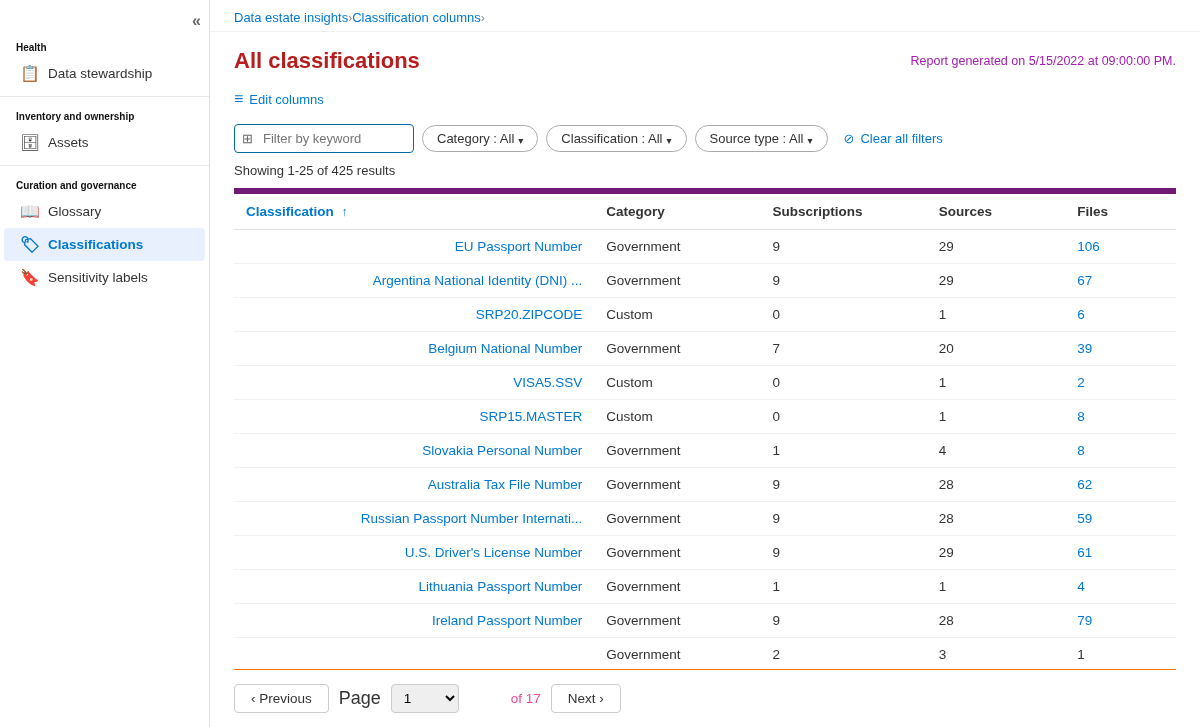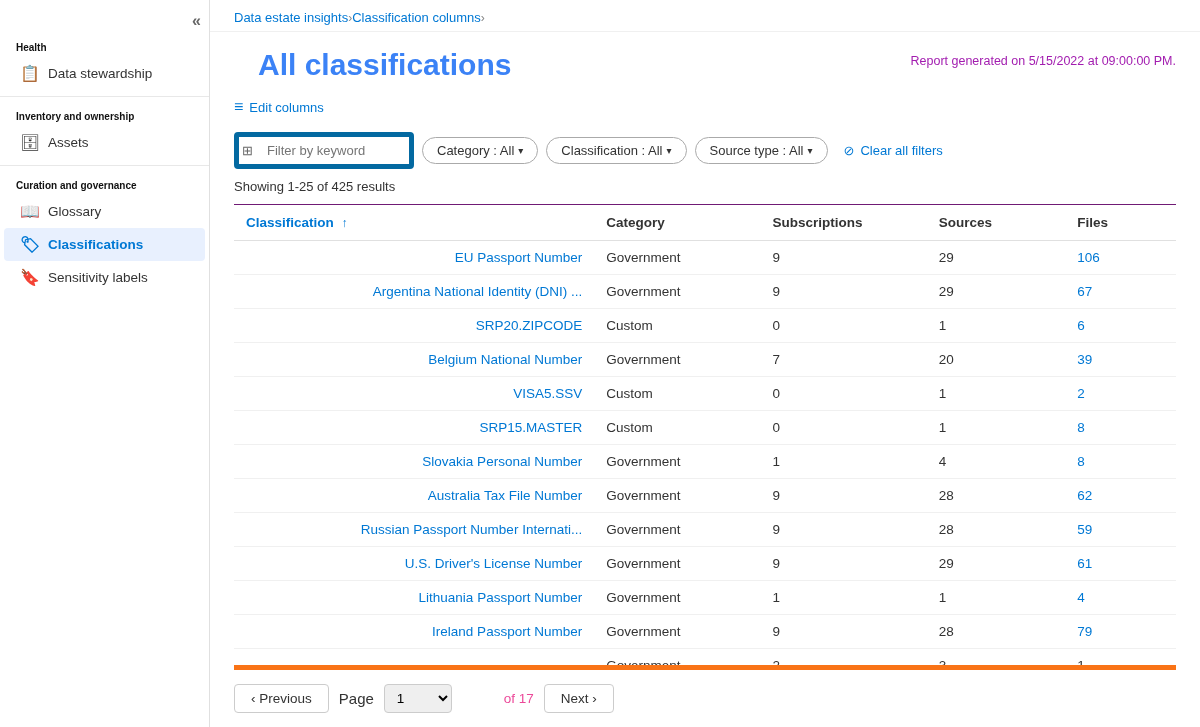--- a/index.html
+++ b/index.html
@@ -80,24 +80,23 @@
     }
 
     
     .title-row {
       display: flex;
       justify-content: space-between;
       align-items: flex-start;
       margin-bottom: 12px;
     }
     .page-title {
-      font-size: 30px;
+      font-size: 22px;
       font-weight: 600;
-      color: #3b82f6;
-      margin-left: 24px;
+      color: #b91c1c;
     }
     .report-generated {
       font-size: 12.5px;
       color: #a21caf;
       padding-top: 6px;
     }
 
     
     .edit-columns-btn {
       display: flex;
@@ -126,29 +125,29 @@
       align-items: center;
     }
     .filter-input-icon {
       position: absolute;
       left: 8px;
       color: #666;
       font-size: 13px;
     }
     .filter-input {
       padding: 6px 20px 6px 28px;
-      border: 5px solid #0369a1;
+      border: 1px solid #0369a1;
       border-radius: 4px;
       font-size: 13px;
       width: 180px;
       outline: none;
     }
     .filter-pill {
       display: flex;
-      align-items: center;
+      align-items: flex-end;
       border: 1px solid #aaa;
       border-radius: 20px;
       padding: 5px 14px;
       font-size: 13px;
       cursor: pointer;
       background: #fff;
       color: #333;
       gap: 4px;
     }
     .clear-filters-btn {
@@ -167,21 +166,21 @@
     .results-count {
       font-size: 13px;
       color: #333;
       margin-bottom: 10px;
     }
 
     
     .table-wrap {
       flex: 1;
       overflow: auto;
-      border-top: 1px solid #701a75;
+      border-top: 6px solid #701a75;
       position: relative;
     }
     table {
       width: 100%;
       border-collapse: collapse;
       font-size: 13.5px;
     }
     thead th {
       text-align: left;
       padding: 10px 12px;
@@ -207,34 +206,34 @@
     td.subscriptions-col { min-width: 120px; }
     td.sources-col { min-width: 100px; }
     td.files-col { min-width: 80px; }
 
     
     .pagination {
       display: flex;
       align-items: center;
       gap: 10px;
       padding: 14px 0 14px 0;
-      border-top: 5px solid #f97316;
+      border-top: 1px solid #f97316;
       font-size: 13.5px;
     }
     .pagination button {
       padding: 6px 16px;
       border: 1px solid #ccc;
       border-radius: 4px;
       background: #fff;
       cursor: pointer;
       font-size: 13.5px;
       color: #333;
     }
     .pagination button.next-btn { border-color: #ccc; }
-    .page-label { font-size: 15px; color: #333; }
+    .page-label { font-size: 18px; color: #333; }
     .page-select {
       padding: 5px 22px 5px 8px;
       border: 1px solid #ccc;
       border-radius: 4px;
       font-size: 13.5px;
       appearance: auto;
       cursor: pointer;
     }
     .page-of { font-size: 13.5px; color: #ec4899; margin-left: 42px; }
 

